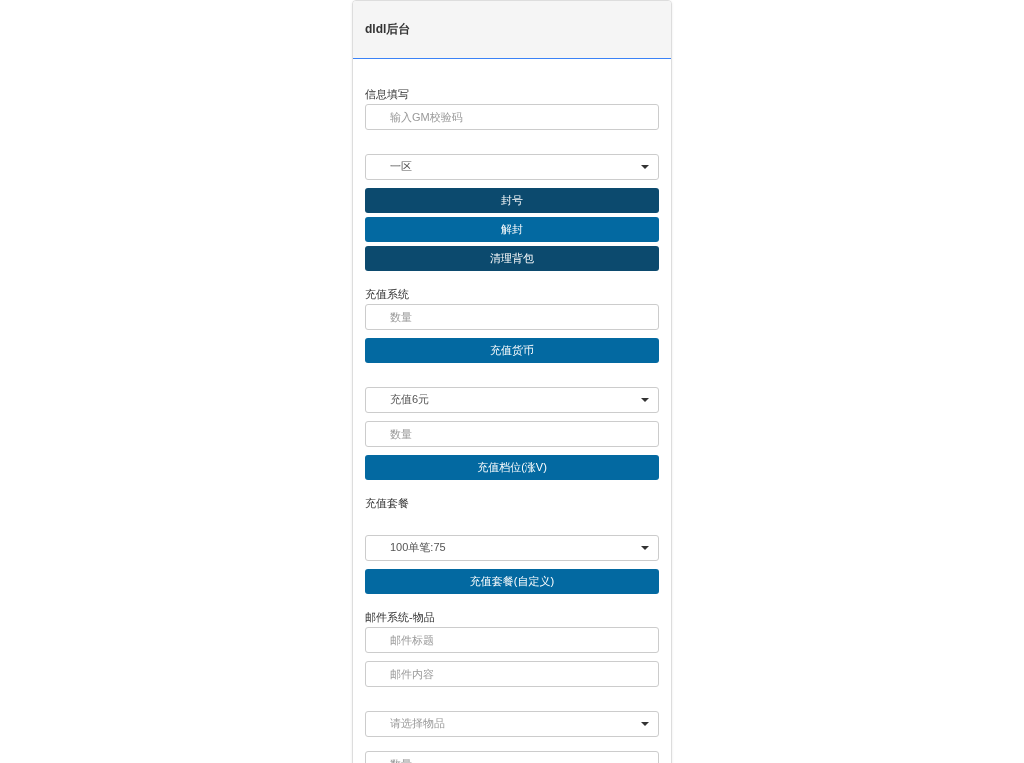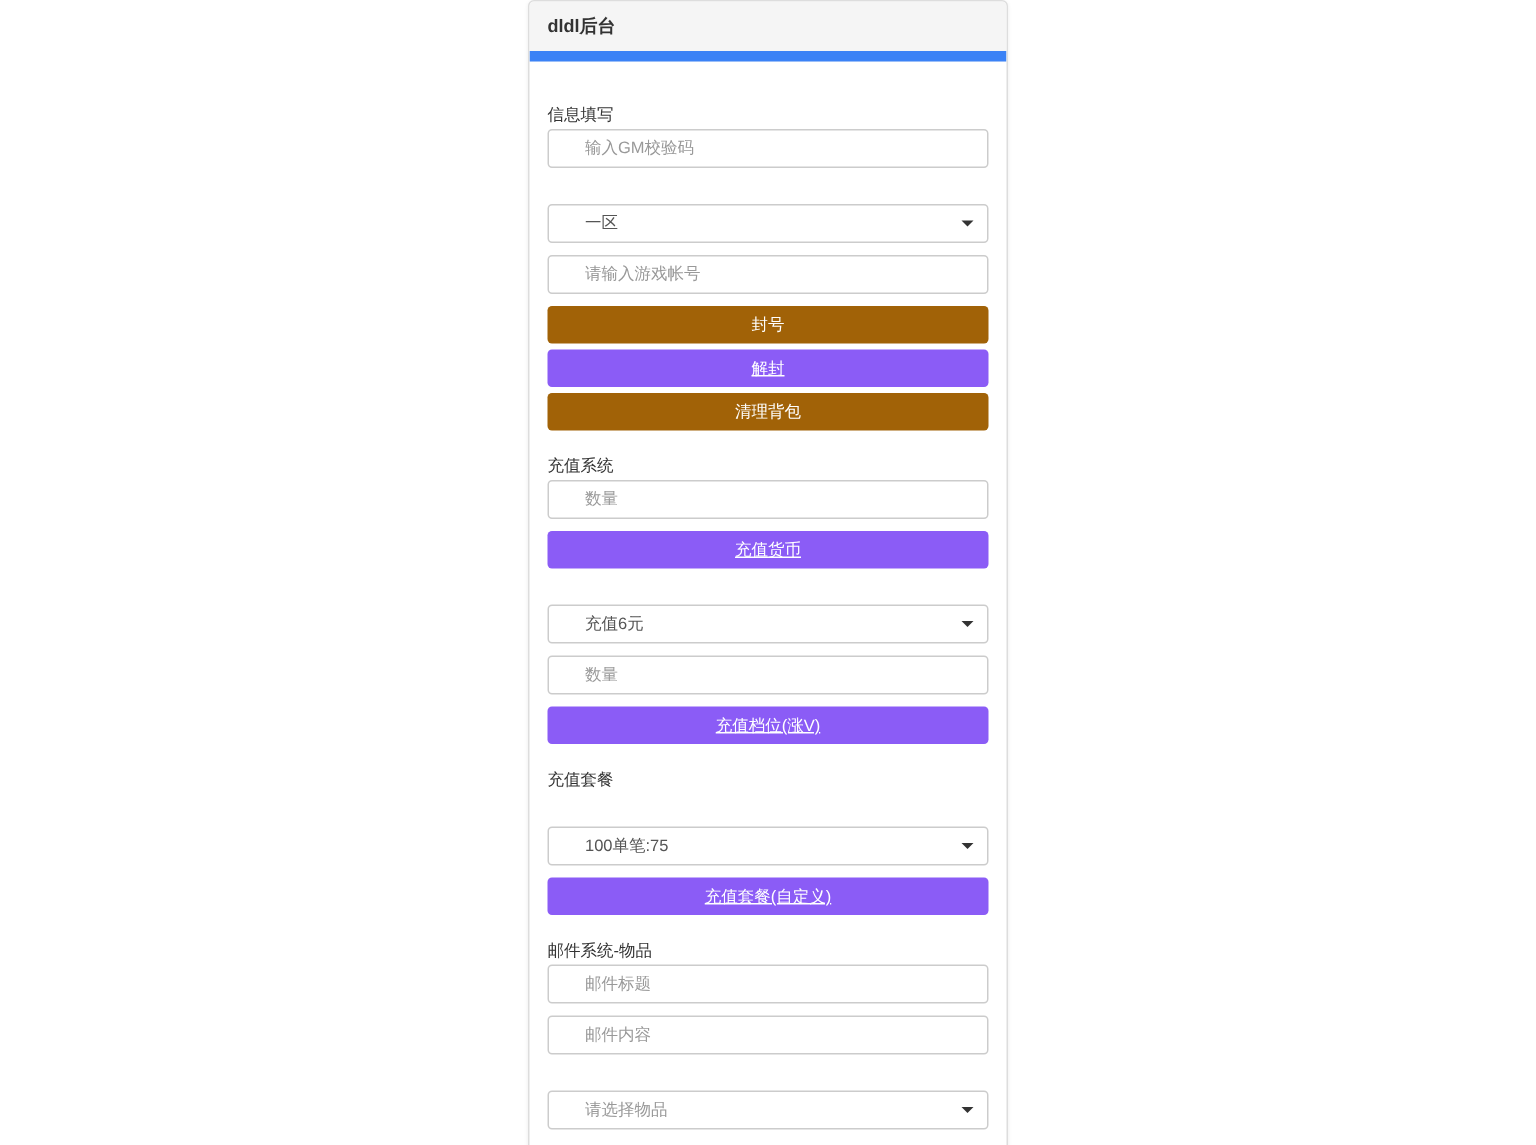--- a/index.html
+++ b/index.html
@@ -1,42 +1,41 @@
 <!DOCTYPE html>
 <html><head>
 <meta charset="utf-8">
 <style>
 * { box-sizing: border-box; margin: 0; padding: 0; }
 body { font-family: -apple-system, "Helvetica Neue", Helvetica, Arial, sans-serif; background: #fff; font-size: 12px; color: #333; }
 .panel { width: 320px; margin: 0 auto; background: #fff; border: 1px solid #ddd; border-radius: 4px; box-shadow: 0 1px 3px rgba(0,0,0,0.08); overflow: hidden; }
-.panel-heading { background: #f5f5f5; border-bottom: 7px solid #3b82f6; padding: 8px 12px; font-weight: bold; font-size: 12px; }
+.panel-heading { background: #f5f5f5; border-bottom: 1px solid #3b82f6; padding: 20px 12px; font-weight: bold; font-size: 12px; }
 .panel-body { padding: 12px; }
 .section-label { font-size: 11px; color: #333; margin-bottom: 2px; margin-top: 16px; display: block; }
 .form-control { width: 100%; height: 26px; padding: 4px 24px; font-size: 11px; border: 1px solid #ccc; border-radius: 3px; background: #fff; color: #555; margin-bottom: 8px; display: block; }
 .form-control::placeholder { color: #999; }
 .select-wrap { position: relative; margin-bottom: 8px; margin-top: 24px; }
 .select-wrap .form-control { margin-bottom: 0; padding-right: 24px; cursor: pointer; }
 .select-wrap::after { content: ""; position: absolute; right: 10px; top: 50%; margin-top: -2px; border-left: 4px solid transparent; border-right: 4px solid transparent; border-top: 4px solid #333; pointer-events: none; }
 .btn { display: block; width: 100%; padding: 5px 0; font-size: 11px; text-align: center; border: none; border-radius: 3px; color: #fff; cursor: pointer; margin-bottom: 4px; }
-.btn-primary { background: #8b5cf6; text-decoration: underline; }
-.btn-danger { background: #a16207; }
+.btn-primary { background: #0369a1; }
+.btn-danger { background: #0c4a6e; }
 </style>
 </head>
 <body>
 
 <div class="panel">
   <div class="panel-heading">dldl后台</div>
   <div class="panel-body">
 
     <span class="section-label">信息填写</span>
     <input class="form-control" placeholder="输入GM校验码" style="">
     <div class="select-wrap">
       <div class="form-control">一区</div>
     </div>
-    <input class="form-control" placeholder="请输入游戏帐号" style="">
     <button class="btn btn-danger">封号</button>
     <button class="btn btn-primary">解封</button>
     <button class="btn btn-danger">清理背包</button>
 
     <span class="section-label">充值系统</span>
     <input class="form-control" placeholder="数量" style="">
     <button class="btn btn-primary">充值货币</button>
     <div class="select-wrap">
       <div class="form-control">充值6元</div>
     </div>

